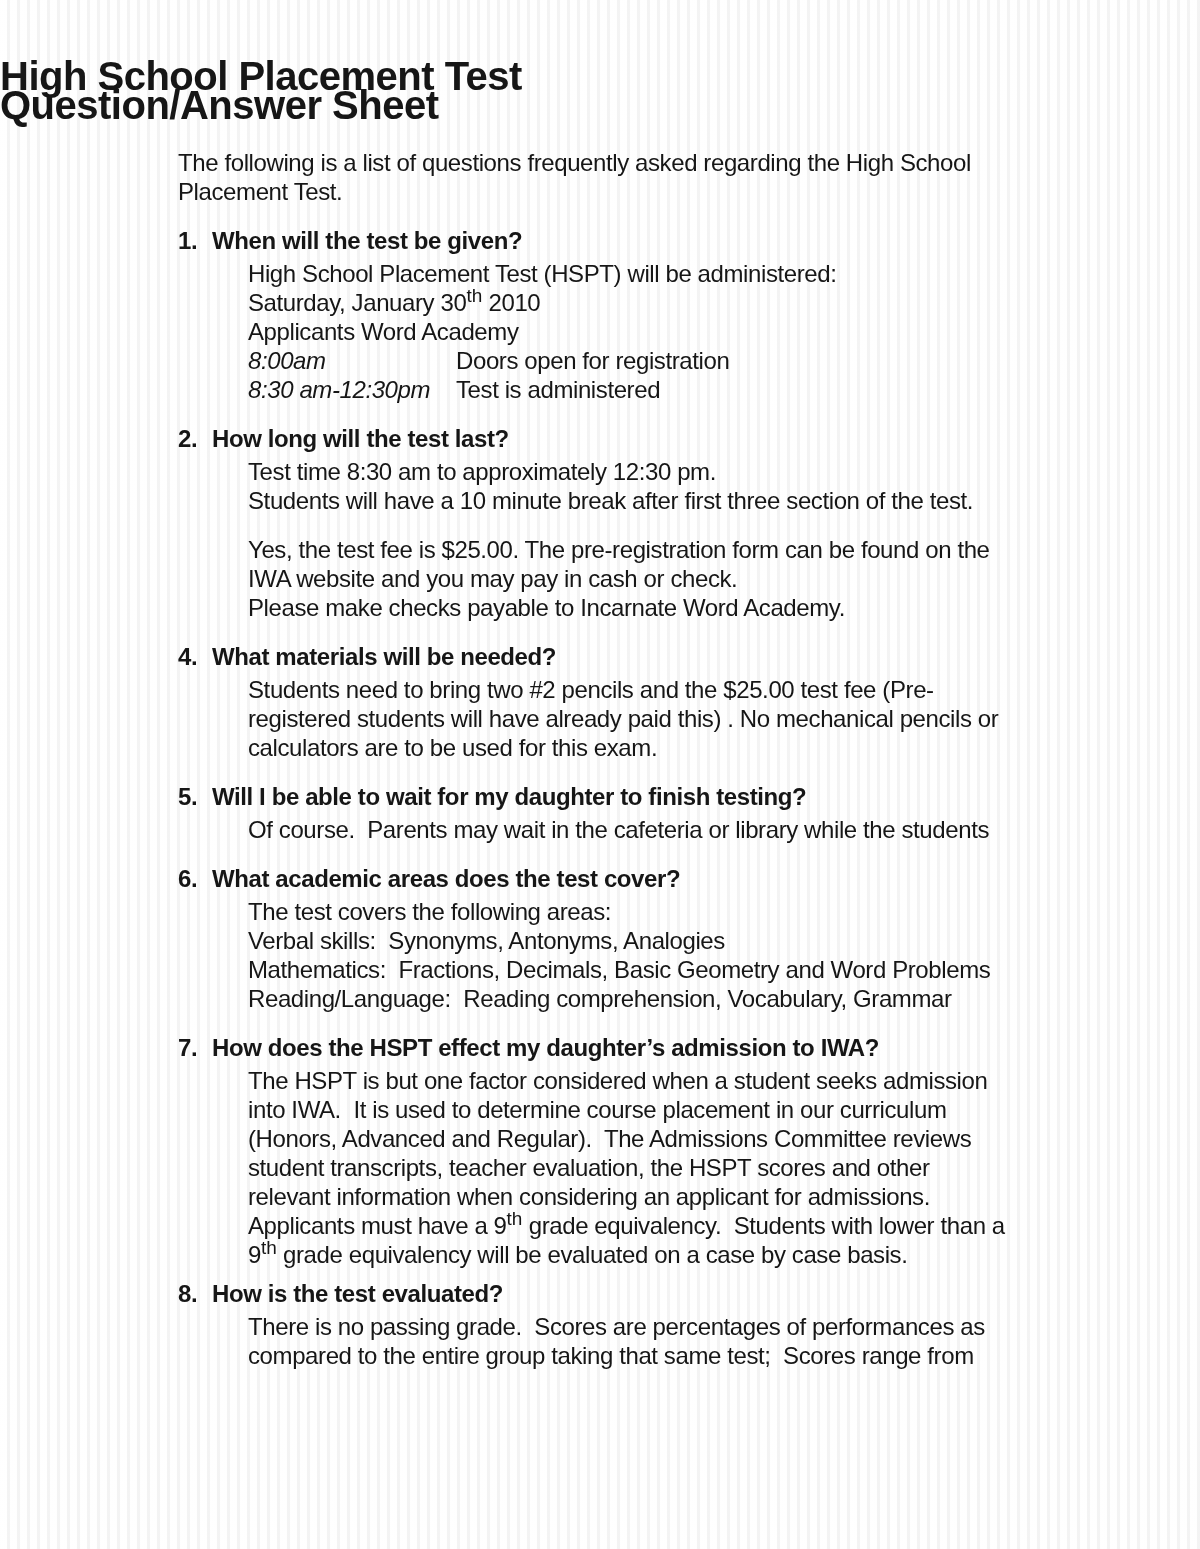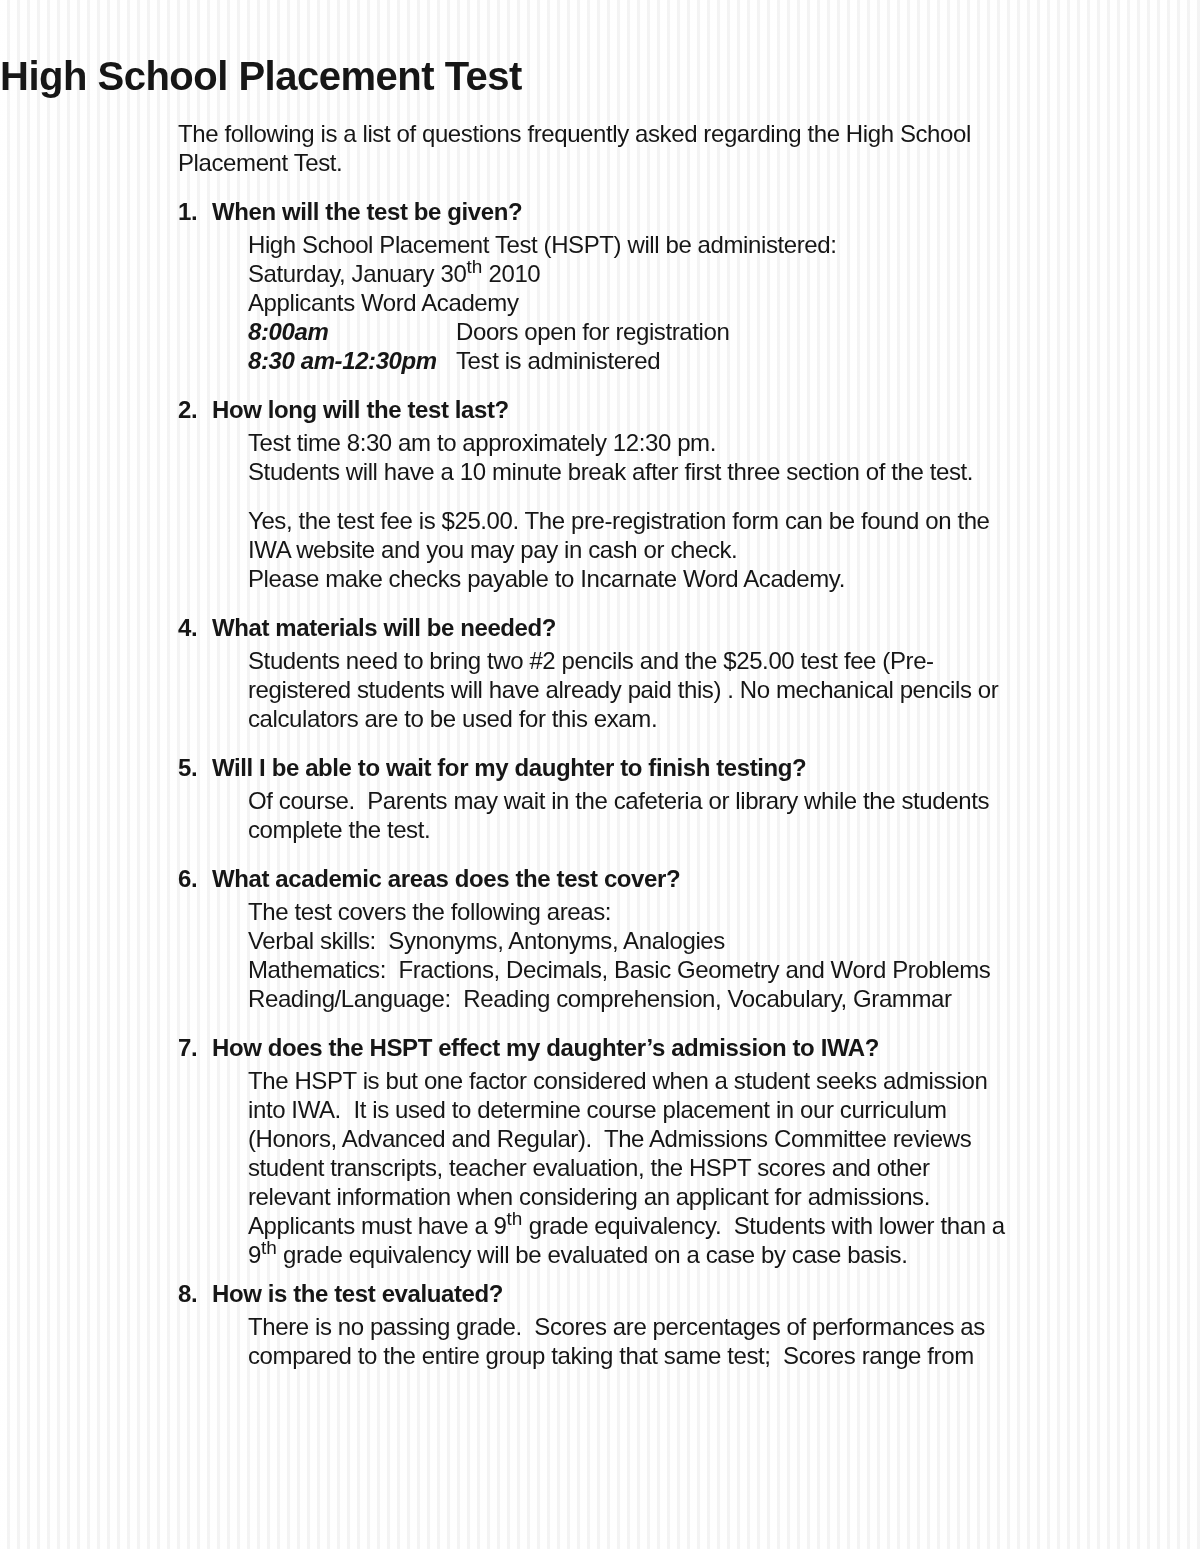--- a/index.html
+++ b/index.html
@@ -42,37 +42,38 @@
     white-space: pre;
   }
   .q-num {
     display: inline-block;
     width: 34px;
   }
   .answer { margin-left: 70px; }
   .sched-time {
     display: inline-block;
     width: 208px;
-    font-weight: bold;
+    font-weight: normal;
     font-style: italic;
   }
   sup.sp {
     font-size: 19px;
     line-height: 0;
     position: relative;
     top: -9px;
     vertical-align: baseline;
     letter-spacing: 0;
   }
 </style>
 </head>
 <body>
 
 <div class="doc-title">
   <div class="line">High School Placement Test</div>
+  <div class="line">Question/Answer Sheet</div>
 </div>
 
 <div class="intro">
   <div class="line">The following is a list of questions frequently asked regarding the High School</div>
   <div class="line">Placement Test.</div>
 </div>
 
 <div class="question">
   <div class="q-heading"><span class="q-num">1.</span><span>When will the test be given?</span></div>
   <div class="answer">
@@ -106,21 +107,20 @@
     <div class="line">Students need to bring two #2 pencils and the $25.00 test fee (Pre-</div>
     <div class="line">registered students will have already paid this) . No mechanical pencils or</div>
     <div class="line">calculators are to be used for this exam.</div>
   </div>
 </div>
 
 <div class="question">
   <div class="q-heading"><span class="q-num">5.</span><span>Will I be able to wait for my daughter to finish testing?</span></div>
   <div class="answer">
     <div class="line">Of course.  Parents may wait in the cafeteria or library while the students</div>
-    <div class="line">complete the test.</div>
   </div>
 </div>
 
 <div class="question">
   <div class="q-heading"><span class="q-num">6.</span><span>What academic areas does the test cover?</span></div>
   <div class="answer">
     <div class="line">The test covers the following areas:</div>
     <div class="line">Verbal skills:  Synonyms, Antonyms, Analogies</div>
     <div class="line">Mathematics:  Fractions, Decimals, Basic Geometry and Word Problems</div>
     <div class="line">Reading/Language:  Reading comprehension, Vocabulary, Grammar</div>

